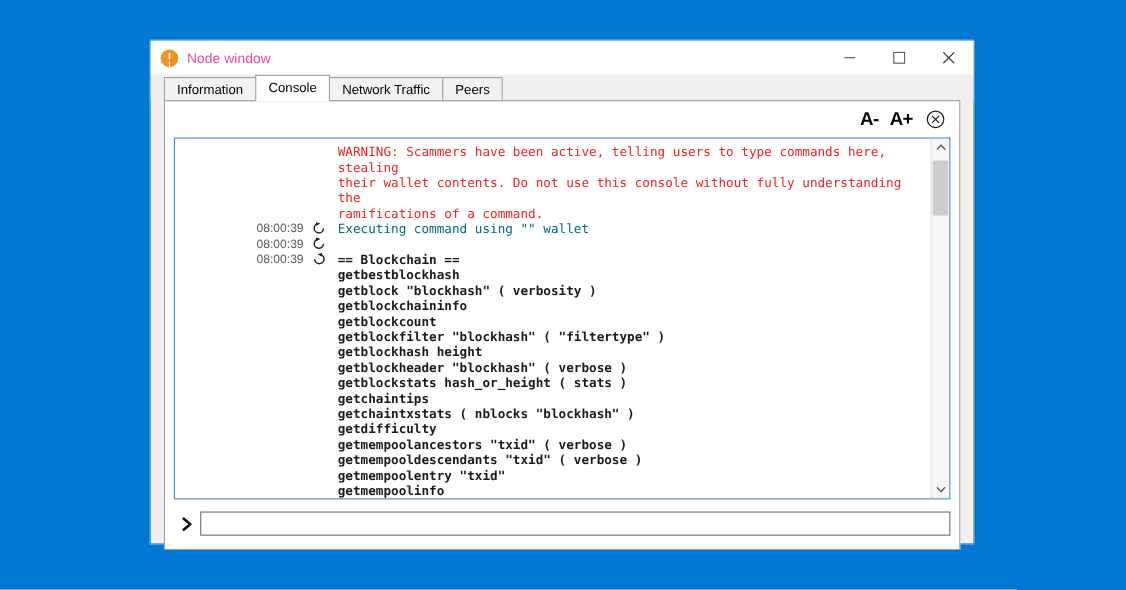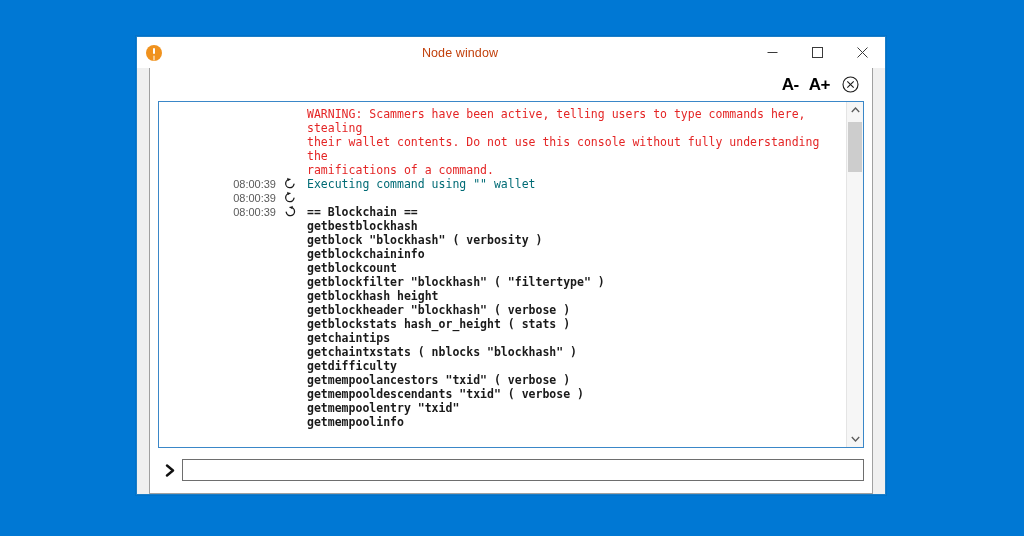--- a/index.html
+++ b/index.html
@@ -54,24 +54,23 @@
     left: 7px;
     top: 3.5px;
     width: 2px;
     height: 6px;
     background: #ffffff;
     border-radius: 1px;
     box-shadow: 0 7px 0 -0.5px #ffffff;
   }
   #title-text {
     font-size: 12.5px;
-    color: #c2410c;
+    color: #ec4899;
     letter-spacing: 0.1px;
     flex: 1 1 auto;
-    text-align: center;
   }
   .wbtn {
     width: 45px;
     height: 31px;
     display: flex;
     align-items: center;
     justify-content: center;
     flex: 0 0 auto;
     color: #3a3a3a;
   }
@@ -294,20 +293,26 @@
         </svg>
     </div>
     <div class="wbtn">
       <svg width="11" height="11" viewBox="0 0 11 11">
           <line x1="0.5" y1="0.5" x2="10.5" y2="10.5" stroke="currentColor" stroke-width="1"></line>
           <line x1="10.5" y1="0.5" x2="0.5" y2="10.5" stroke="currentColor" stroke-width="1"></line>
         </svg>
     </div>
   </div>
 
+  <div id="tabstrip">
+    <div class="tab">Information</div>
+    <div class="tab active">Console</div>
+    <div class="tab">Network Traffic</div>
+    <div class="tab">Peers</div>
+  </div>
 
   <div id="panel">
 
     <div id="fonttools">
       <div class="fbtn">A-</div>
       <div class="fbtn">A+</div>
       <div id="clear-btn">
         <svg width="19" height="19" viewBox="0 0 19 19">
           <circle cx="9.5" cy="9.5" r="7.5" fill="none" stroke="currentColor" stroke-width="1.1"></circle>
           <line x1="6.3" y1="6.3" x2="12.7" y2="12.7" stroke="currentColor" stroke-width="1.1"></line>

